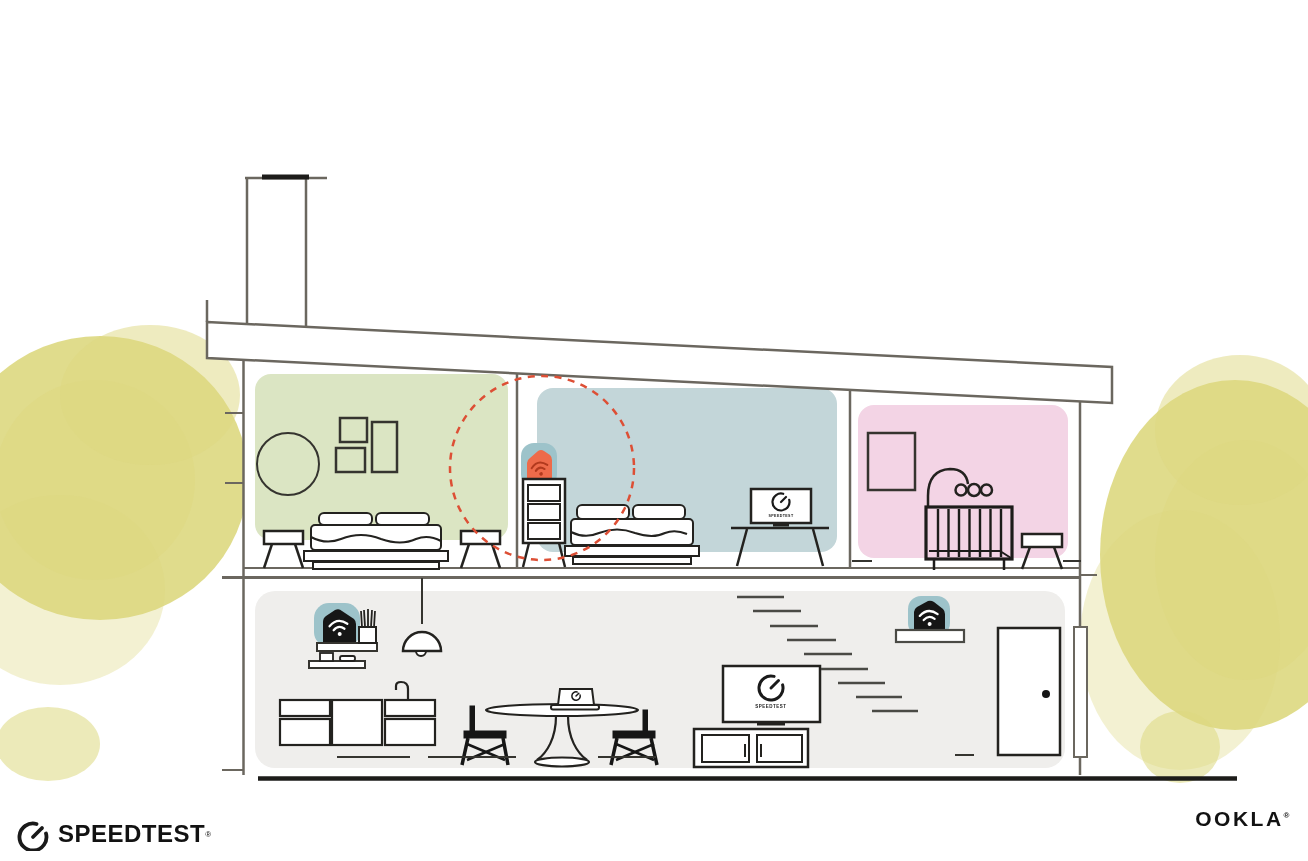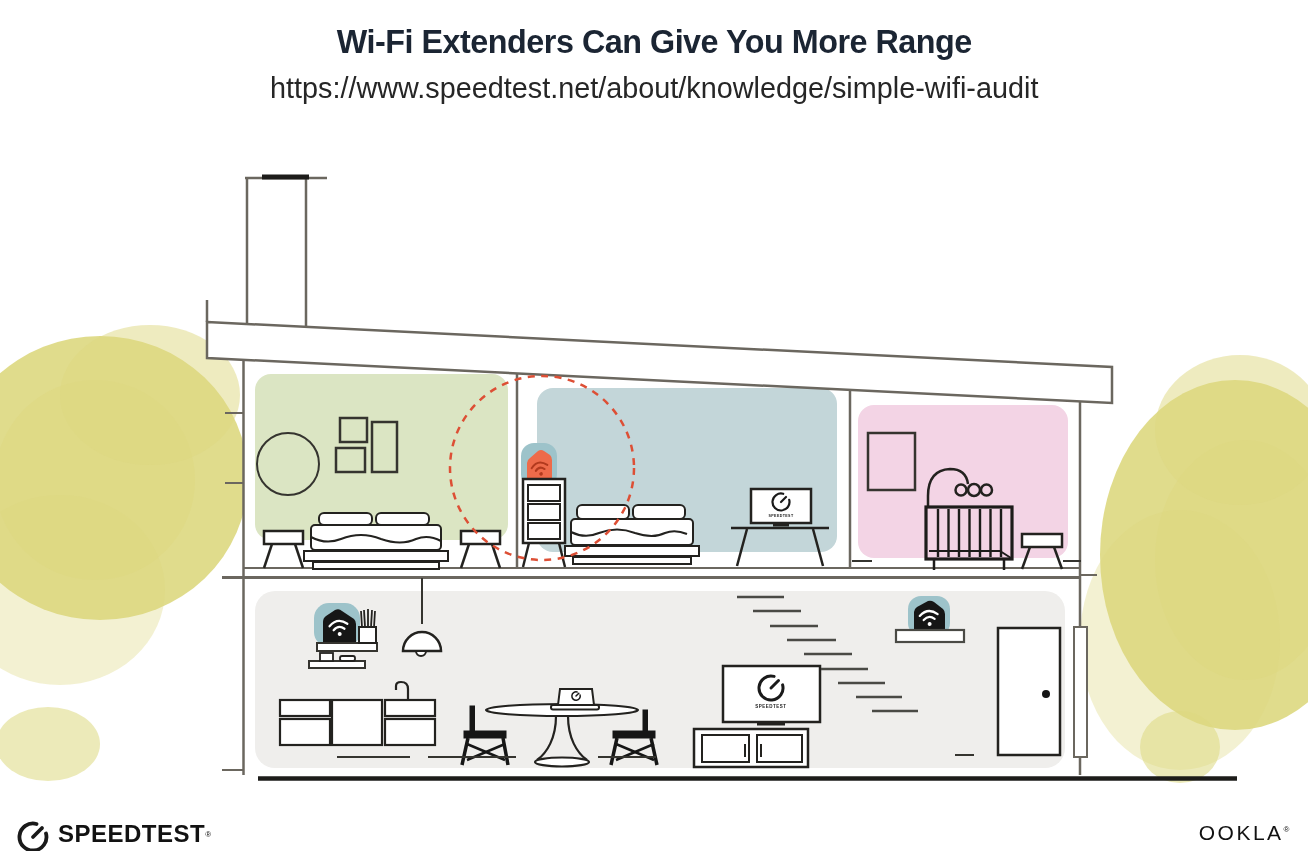--- a/index.html
+++ b/index.html
@@ -9,32 +9,28 @@
   .hdr h1{margin:0;font-size:34px;font-weight:800;color:#1b2533;letter-spacing:-.5px;
           display:inline-block;transform:scaleX(.95);}
   .hdr .url{margin-top:10px;font-size:30px;font-weight:400;color:#262626;
             display:block;}
   .hdr .url span{display:inline-block;transform:scaleX(.96);}
   .art{position:absolute;left:0;top:0;width:1308px;height:861px;}
   .ftr{position:absolute;left:0;bottom:6px;width:100%;height:48px;}
   .st-logo{position:absolute;left:16px;bottom:4px;display:flex;align-items:center;}
   .st-logo .word{font-size:24px;font-weight:700;color:#121212;letter-spacing:.5px;margin-left:8px;}
   .st-logo sup,.ookla sup{font-size:8px;vertical-align:super;color:#121212;}
-  .ookla{position:absolute;right:16px;bottom:10px;font-size:21px;font-weight:400;
+  .ookla{position:absolute;right:16px;bottom:24px;font-size:21px;font-weight:700;
          letter-spacing:2.5px;color:#121212;}
 </style>
 </head>
 <body>
 
 <div class="page">
 
-  <div class="hdr">
-    <h1>Wi-Fi Extenders Can Give You More Range</h1>
-    <div class="url"><span>https://www.speedtest.net/about/knowledge/simple-wifi-audit</span></div>
-  </div>
 
   <svg class="art" viewBox="0 0 1308 861" xmlns="http://www.w3.org/2000/svg">
 
     <g>
       <ellipse cx="100" cy="478" rx="148" ry="142" fill-opacity=".9" fill="#ddd87f"></ellipse>
       <ellipse cx="95" cy="480" rx="100" ry="100" fill-opacity=".45" fill="#ddd87f"></ellipse>
       <ellipse cx="60" cy="590" rx="105" ry="95" fill-opacity=".35" fill="#ddd87f"></ellipse>
       <ellipse cx="150" cy="395" rx="90" ry="70" fill-opacity=".5" fill="#ddd87f"></ellipse>
       <ellipse cx="48" cy="744" rx="52" ry="37" fill-opacity=".55" fill="#ddd87f"></ellipse>
     </g>

